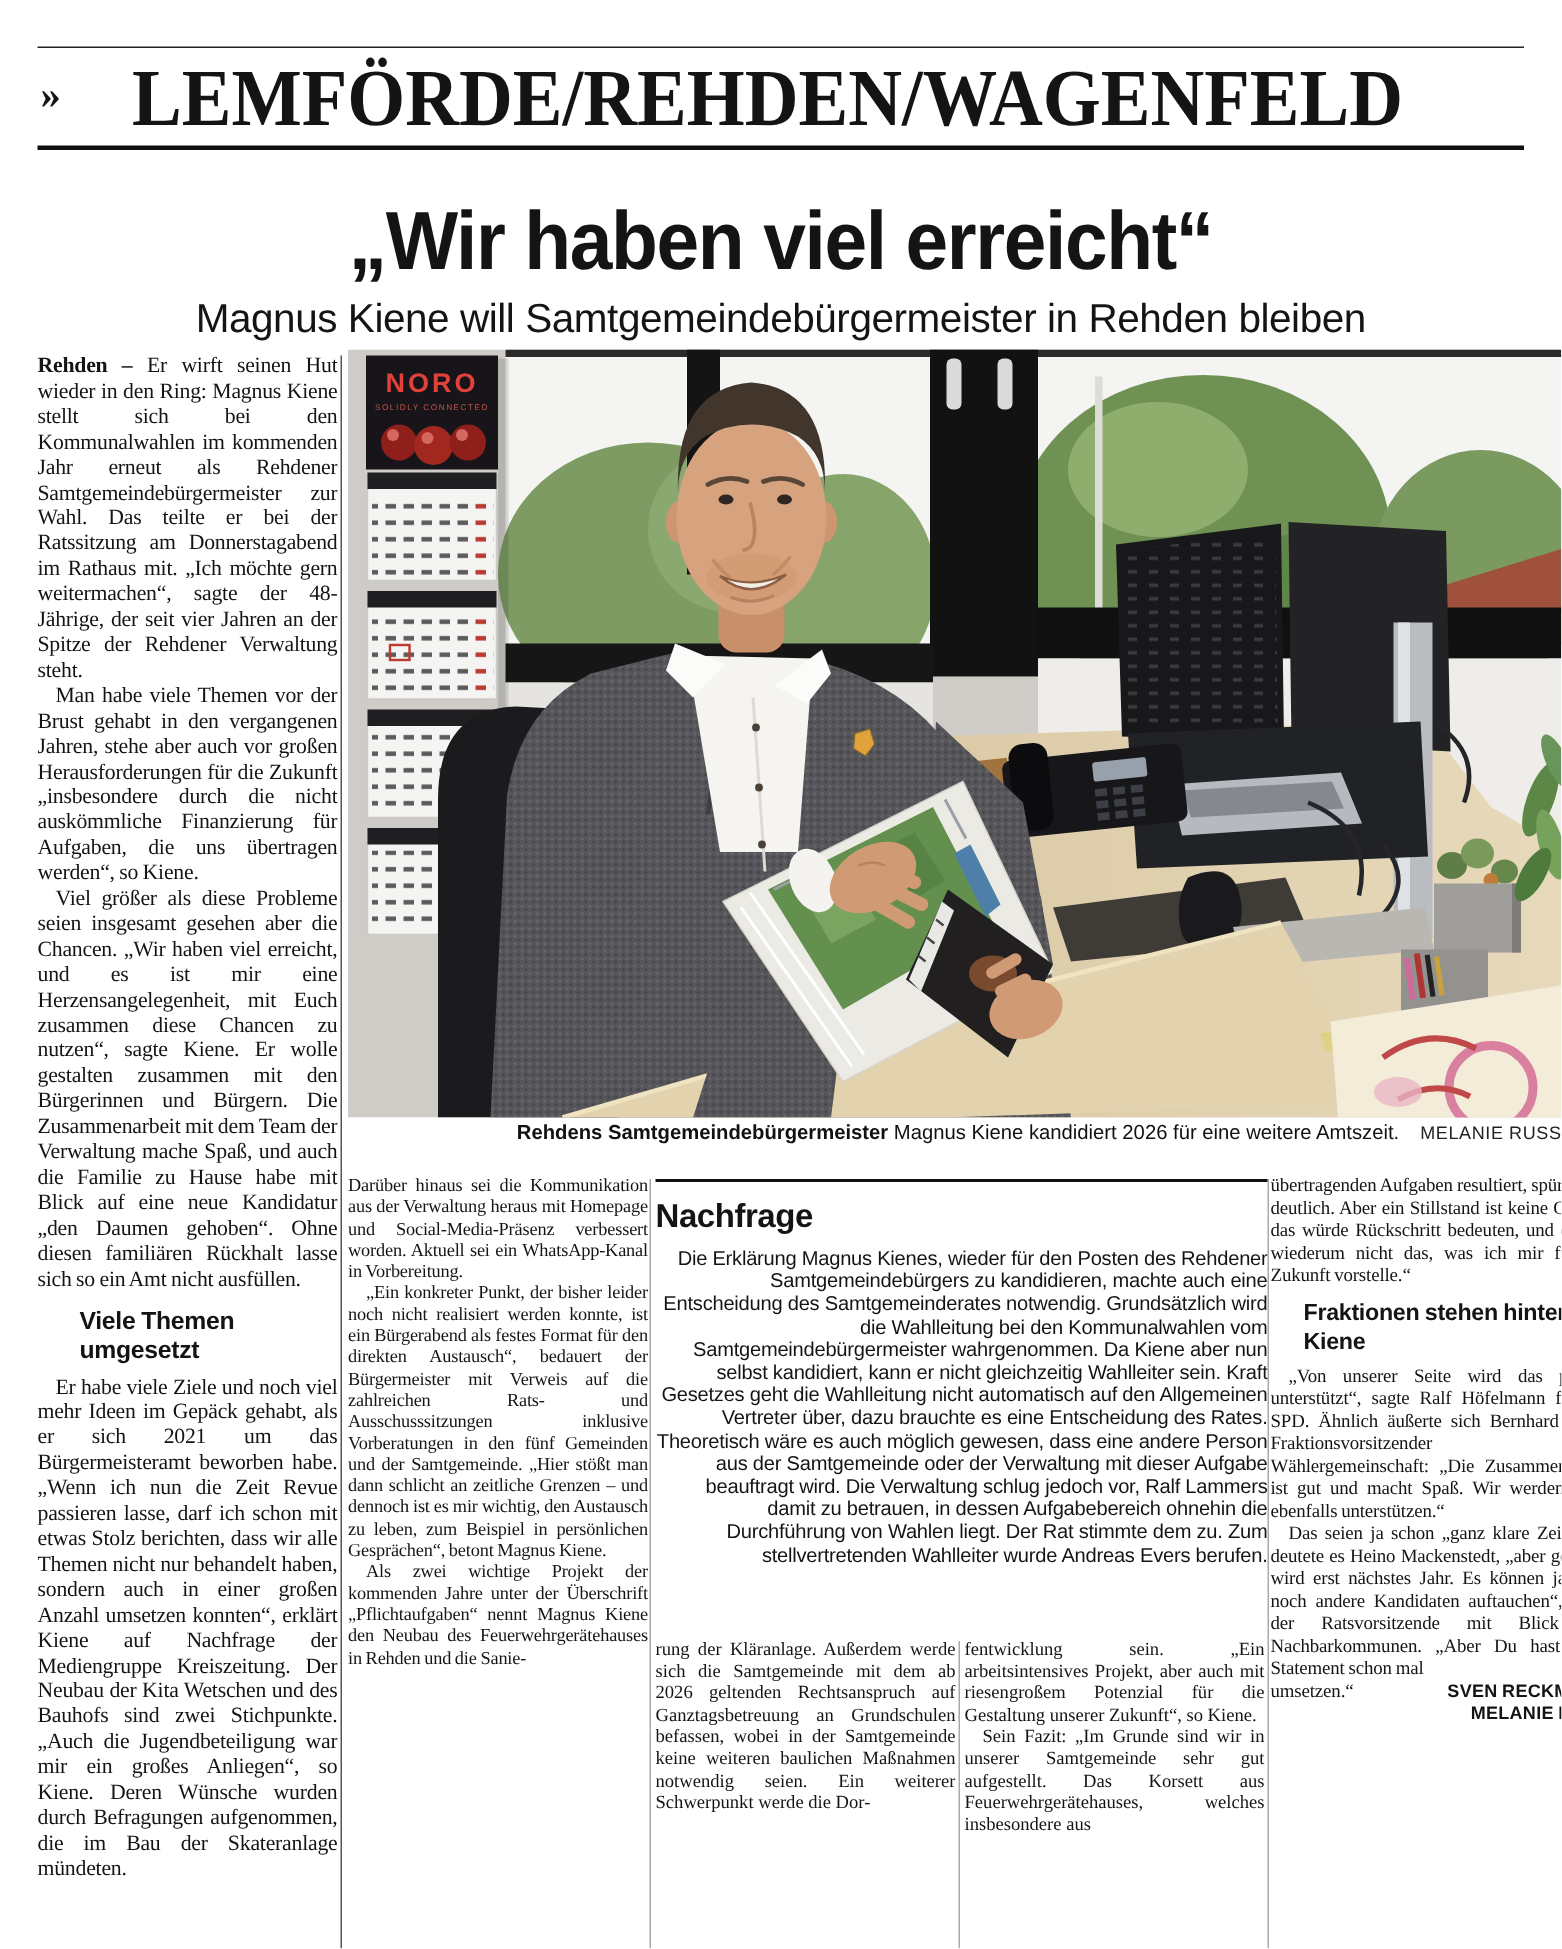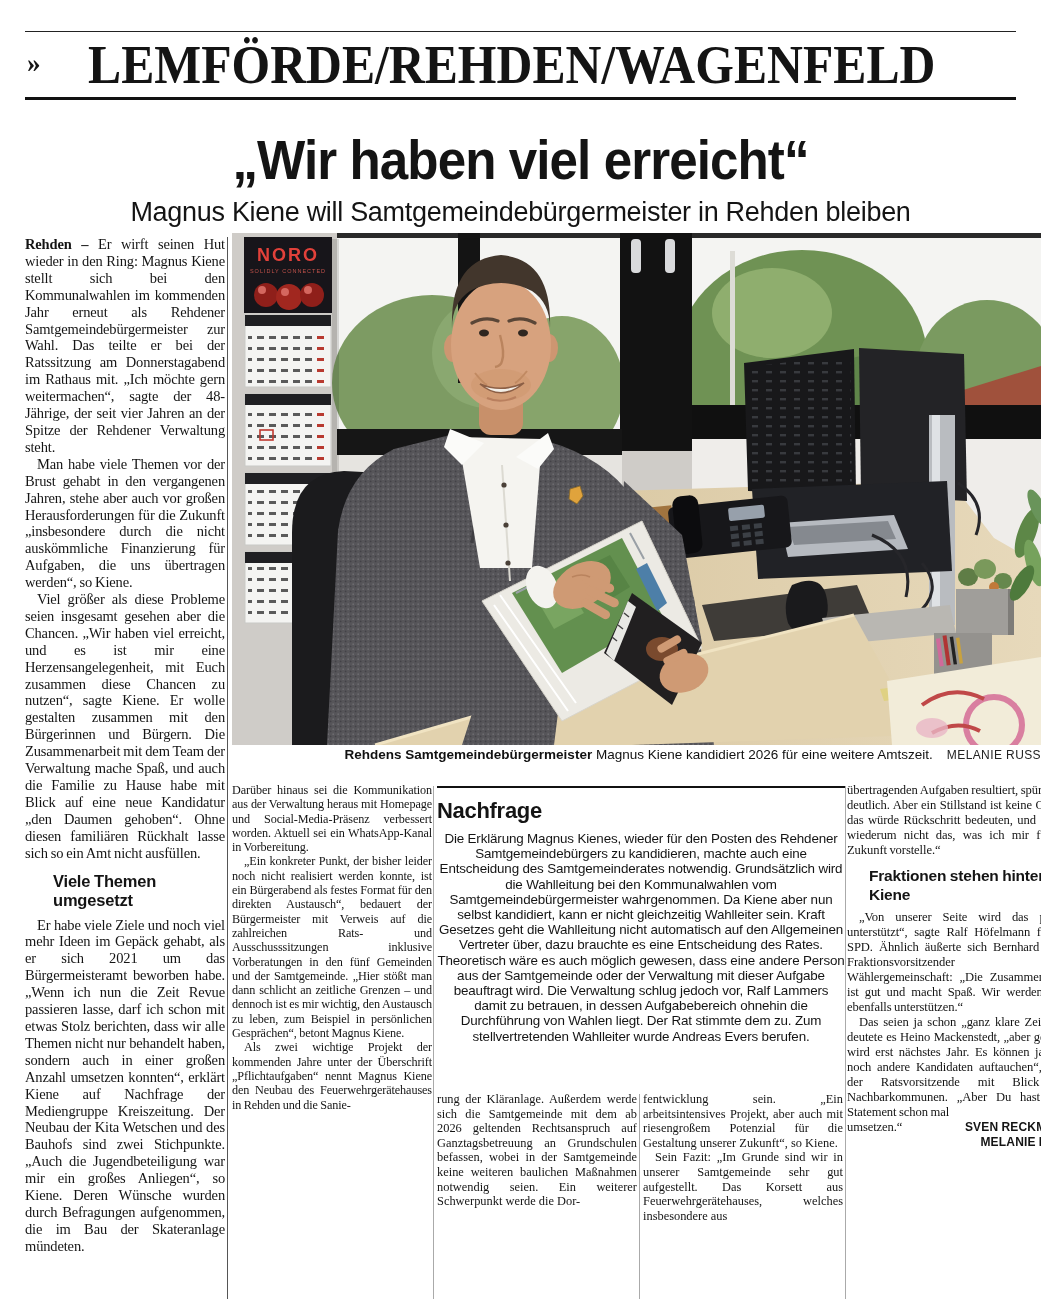--- a/index.html
+++ b/index.html
@@ -29,21 +29,21 @@
   .subhead{font-family:"Liberation Sans",sans-serif;font-weight:bold;font-size:16.5px;line-height:19.5px;
            margin:10px 0 6px 28px;text-align:left;letter-spacing:-0.2px;}
   #col5 .subhead{font-size:15.5px;line-height:18.5px;margin:9px 0 6px 22px;}
   .byrow{display:flex;justify-content:space-between;align-items:baseline;}
   .names{font-family:"Liberation Sans",sans-serif;font-weight:bold;font-size:12px;letter-spacing:0.2px;white-space:nowrap;}
   .byrow2{text-align:right;}
   
   #wbox{left:437px;top:786px;width:408px;height:299px;border-top:2.5px solid #111;
         font-family:"Liberation Sans",sans-serif;overflow:hidden;}
   #wbox h2{font-size:22px;margin:10px 0 7px 0;letter-spacing:-0.3px;}
-  #wbox p{font-size:13.4px;line-height:15.2px;margin:0;text-align:center;letter-spacing:-0.15px;}
+  #wbox p{font-size:13.4px;line-height:15.2px;margin:0;text-align:right;letter-spacing:-0.15px;}
   
   #caption{left:232px;top:747px;width:809px;display:flex;justify-content:flex-end;align-items:baseline;
            font-family:"Liberation Sans",sans-serif;font-size:13.5px;color:#111;}
   #caption .cap-b{font-weight:bold;}
   #caption .credit{font-size:12px;letter-spacing:0.4px;color:#222;margin-left:14px;white-space:nowrap;}
   
   .vrule{position:absolute;width:0;border-left:1px solid #8a8a8a;}
   #vr1{left:227px;top:237px;height:1062px;border-left-color:#555;}
   #vr2{left:433px;top:786px;height:513px;border-left-color:#aaa;}
   #vr3{left:639px;top:1094px;height:205px;border-left-color:#aaa;}

